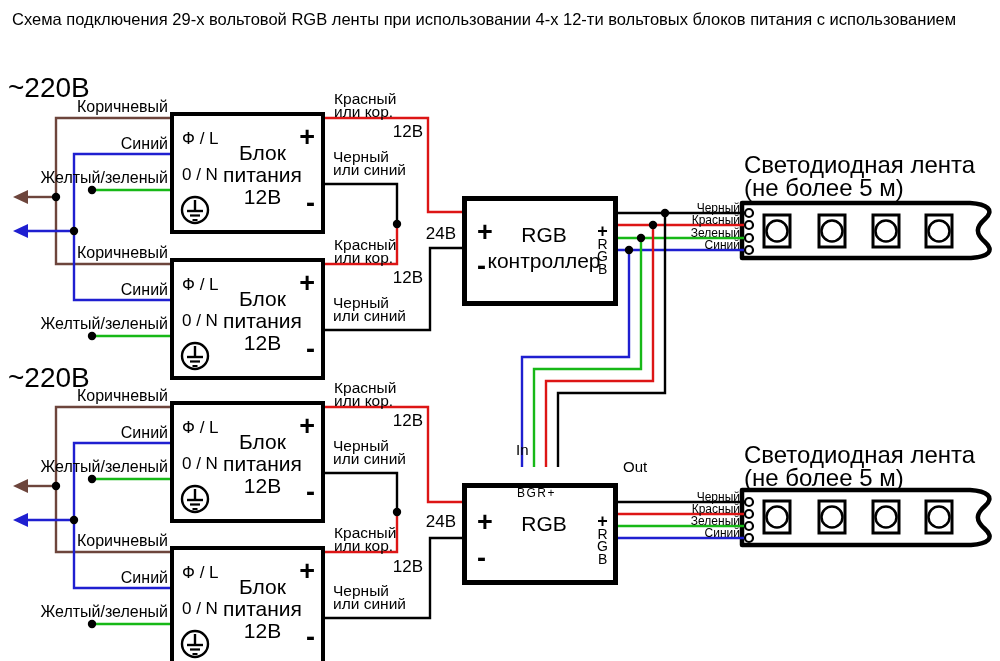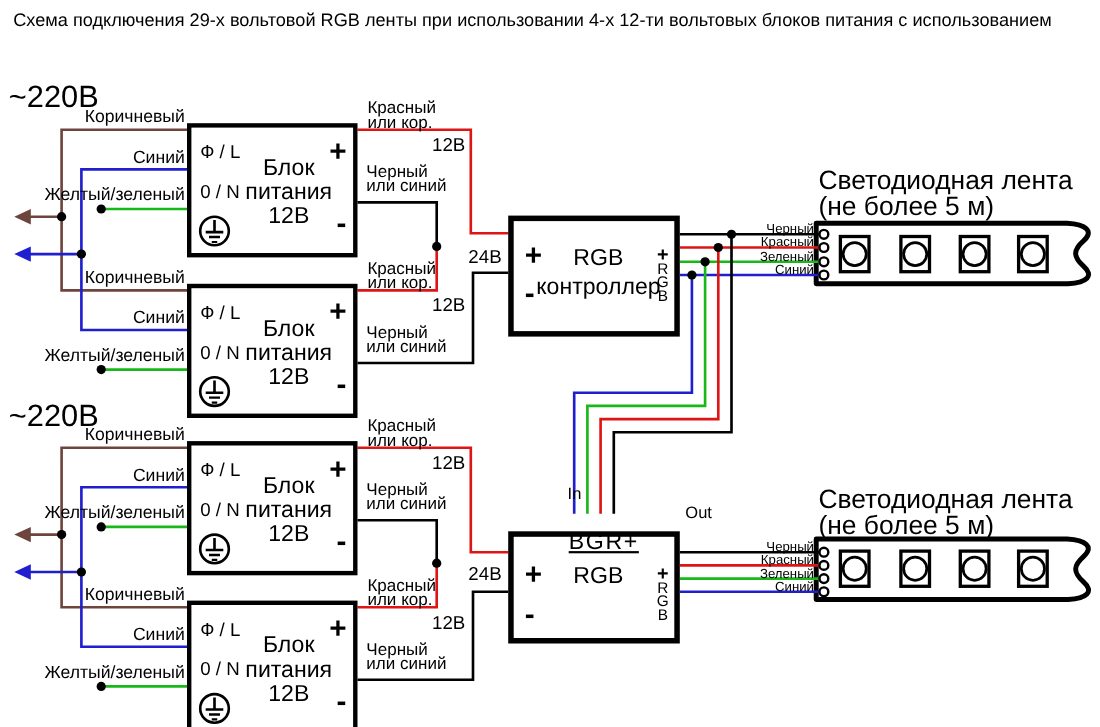--- a/index.html
+++ b/index.html
@@ -27,21 +27,21 @@
   .bigblk{left:462px; width:156px; border-width:5px;}
   .psu .term{position:absolute; font-size:17px;}
   .psu .pname{position:absolute; left:34px; right:4px; text-align:center; font-size:21px; line-height:22px;}
   .pm{position:absolute; right:6px; font-size:27px; font-weight:700; line-height:26px;}
   .bigblk .pm{right:auto; left:10px;}
   .bname{position:absolute; left:12px; right:4px; text-align:center; font-size:21px; line-height:26px;}
   .rterms{position:absolute; right:5px; text-align:center;}
   .rterms .tp{font-size:18px; font-weight:700; line-height:13px;}
   .rterms .tc{font-size:14px; line-height:12.3px;}
   .gnd{position:absolute; left:4px; top:77px;}
-  .bgr{position:absolute; left:50px; top:-4px; font-size:21px; letter-spacing:1.5px; line-height:18px;text-decoration:underline;}
+  .bgr{position:absolute; left:50px; top:-4px; font-size:12px; letter-spacing:1.5px; line-height:18px;}
 </style>
 </head>
 <body>
 
 <div class="canvas">
 
   <svg class="layer" width="1000" height="661">
 
     <g>
       <path d="M742,203 L970,203 C987,204 995,210 985,219 C976,227 975,233 985,242 C995,251 988,257 971,258 L742,258 Z" fill="#fff" stroke="#000" stroke-width="4.5" stroke-linejoin="round"></path>

